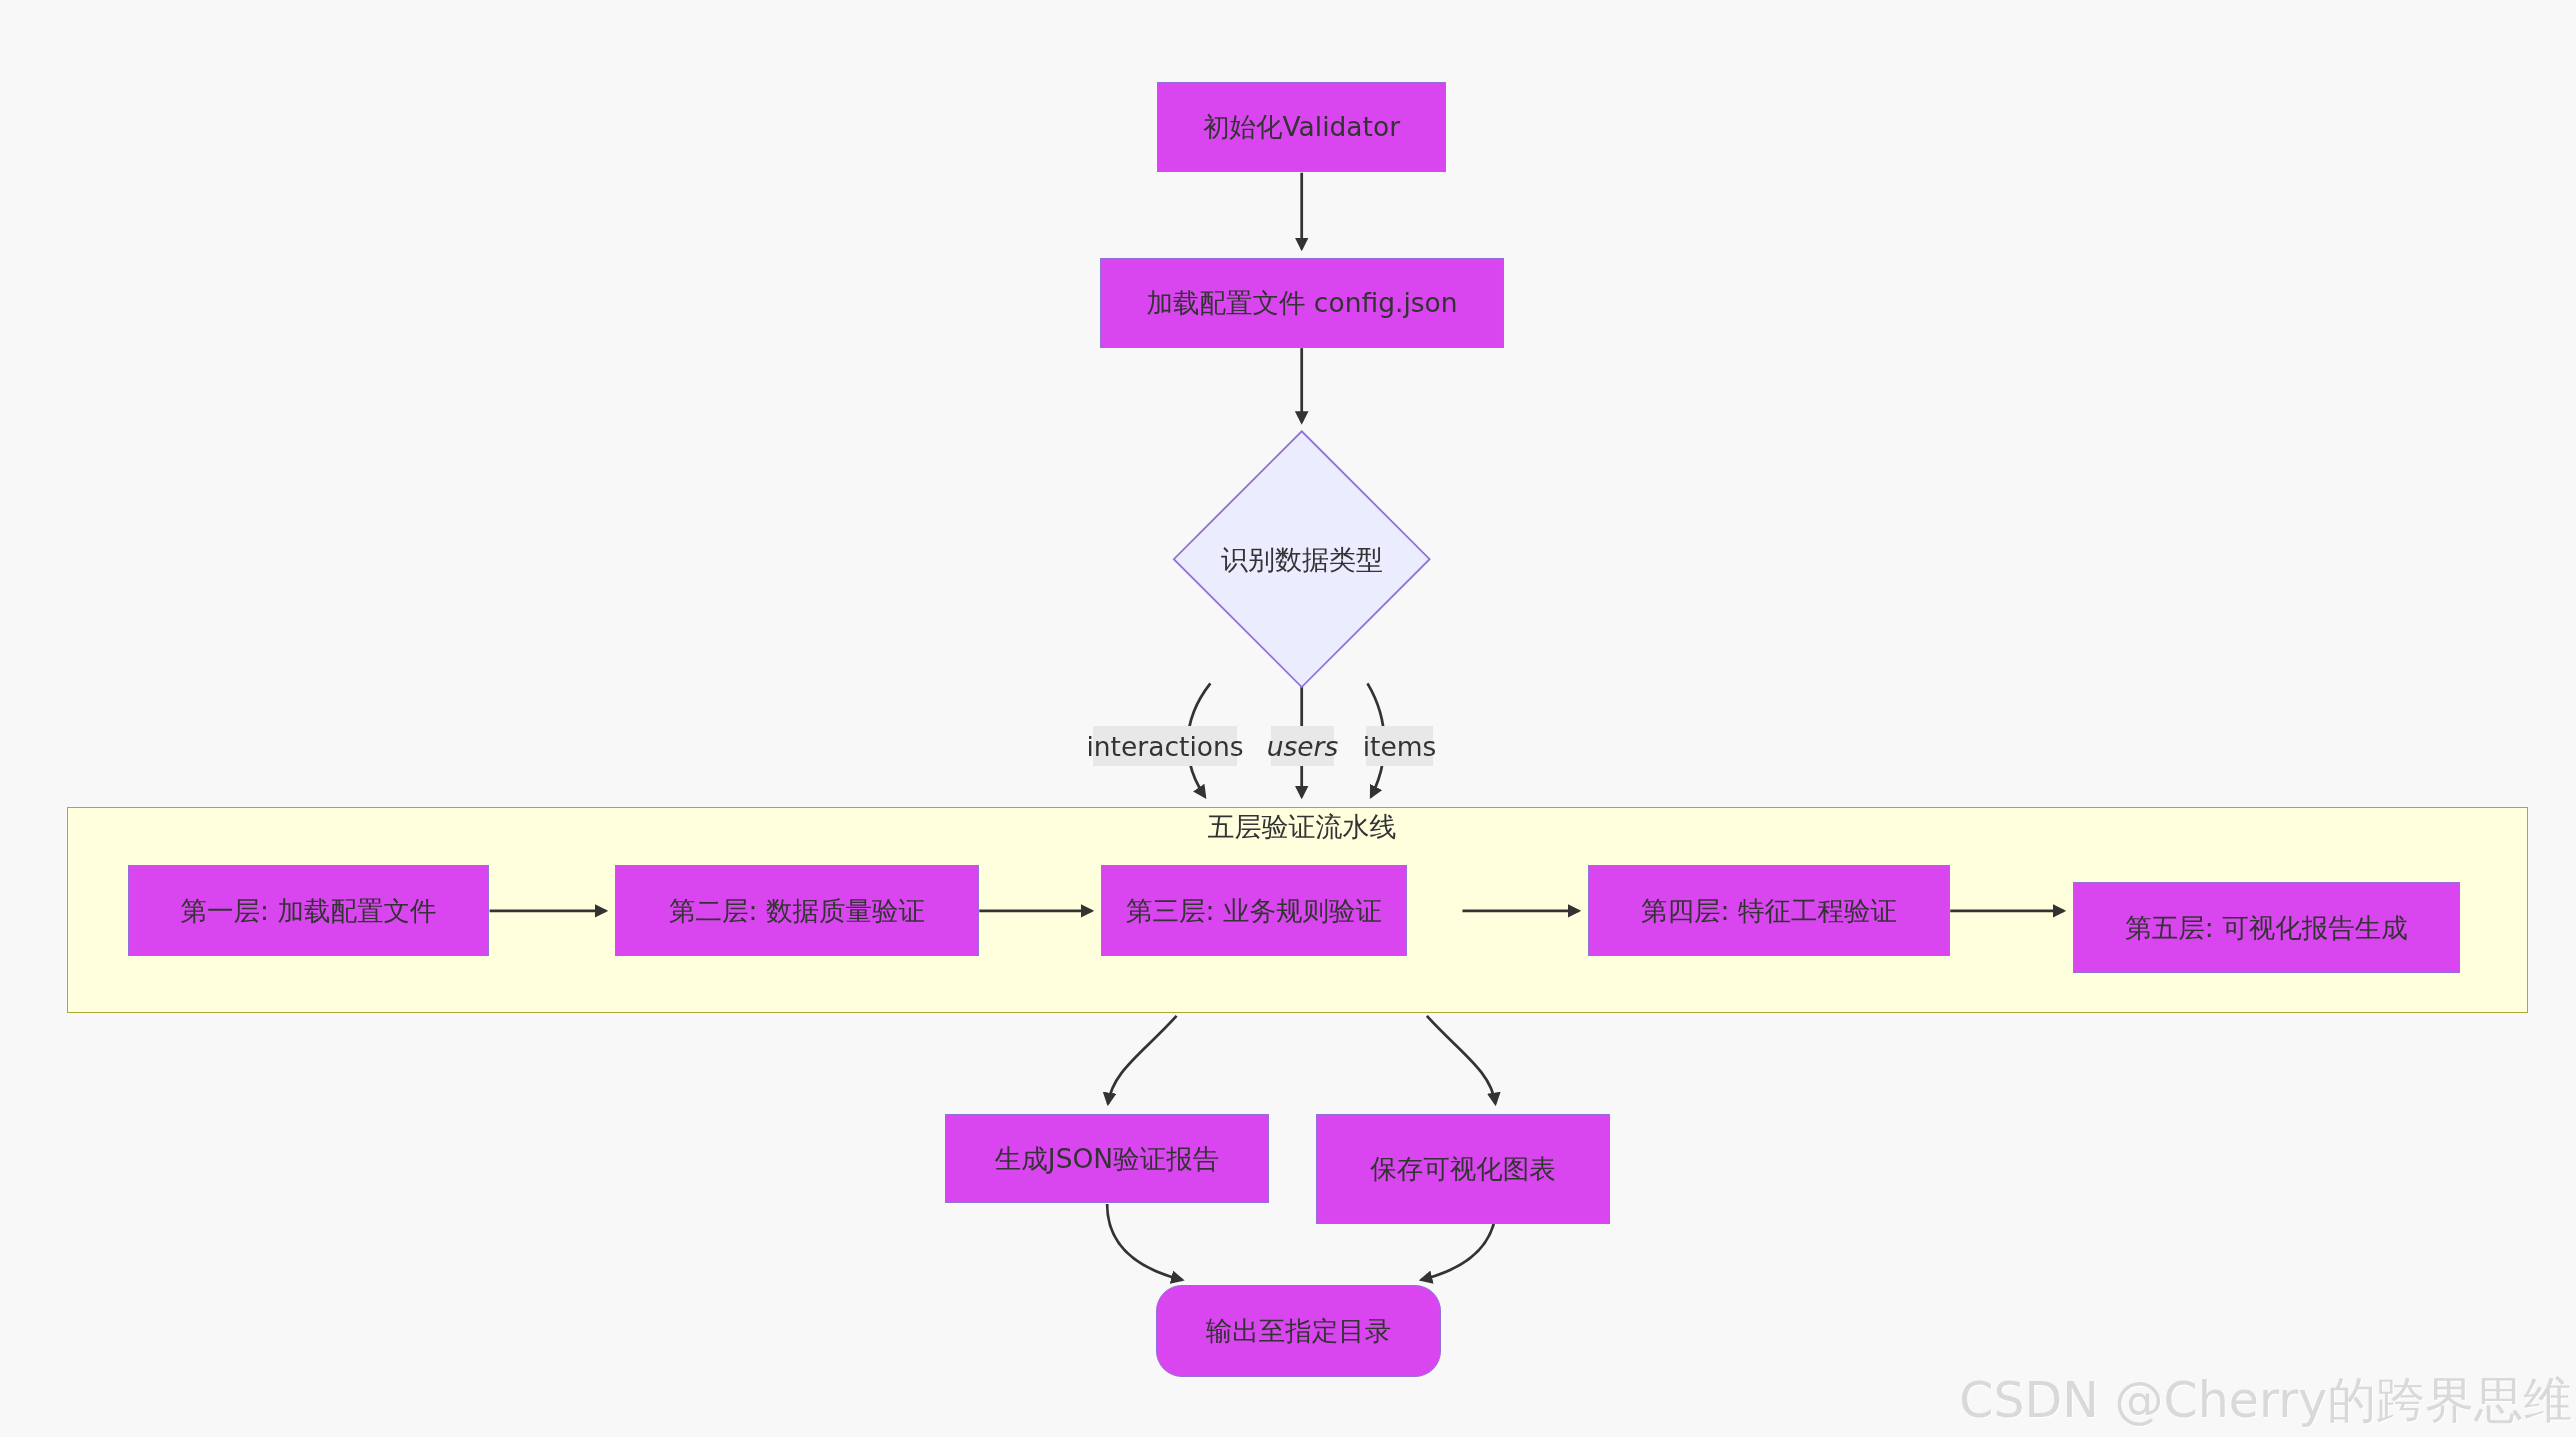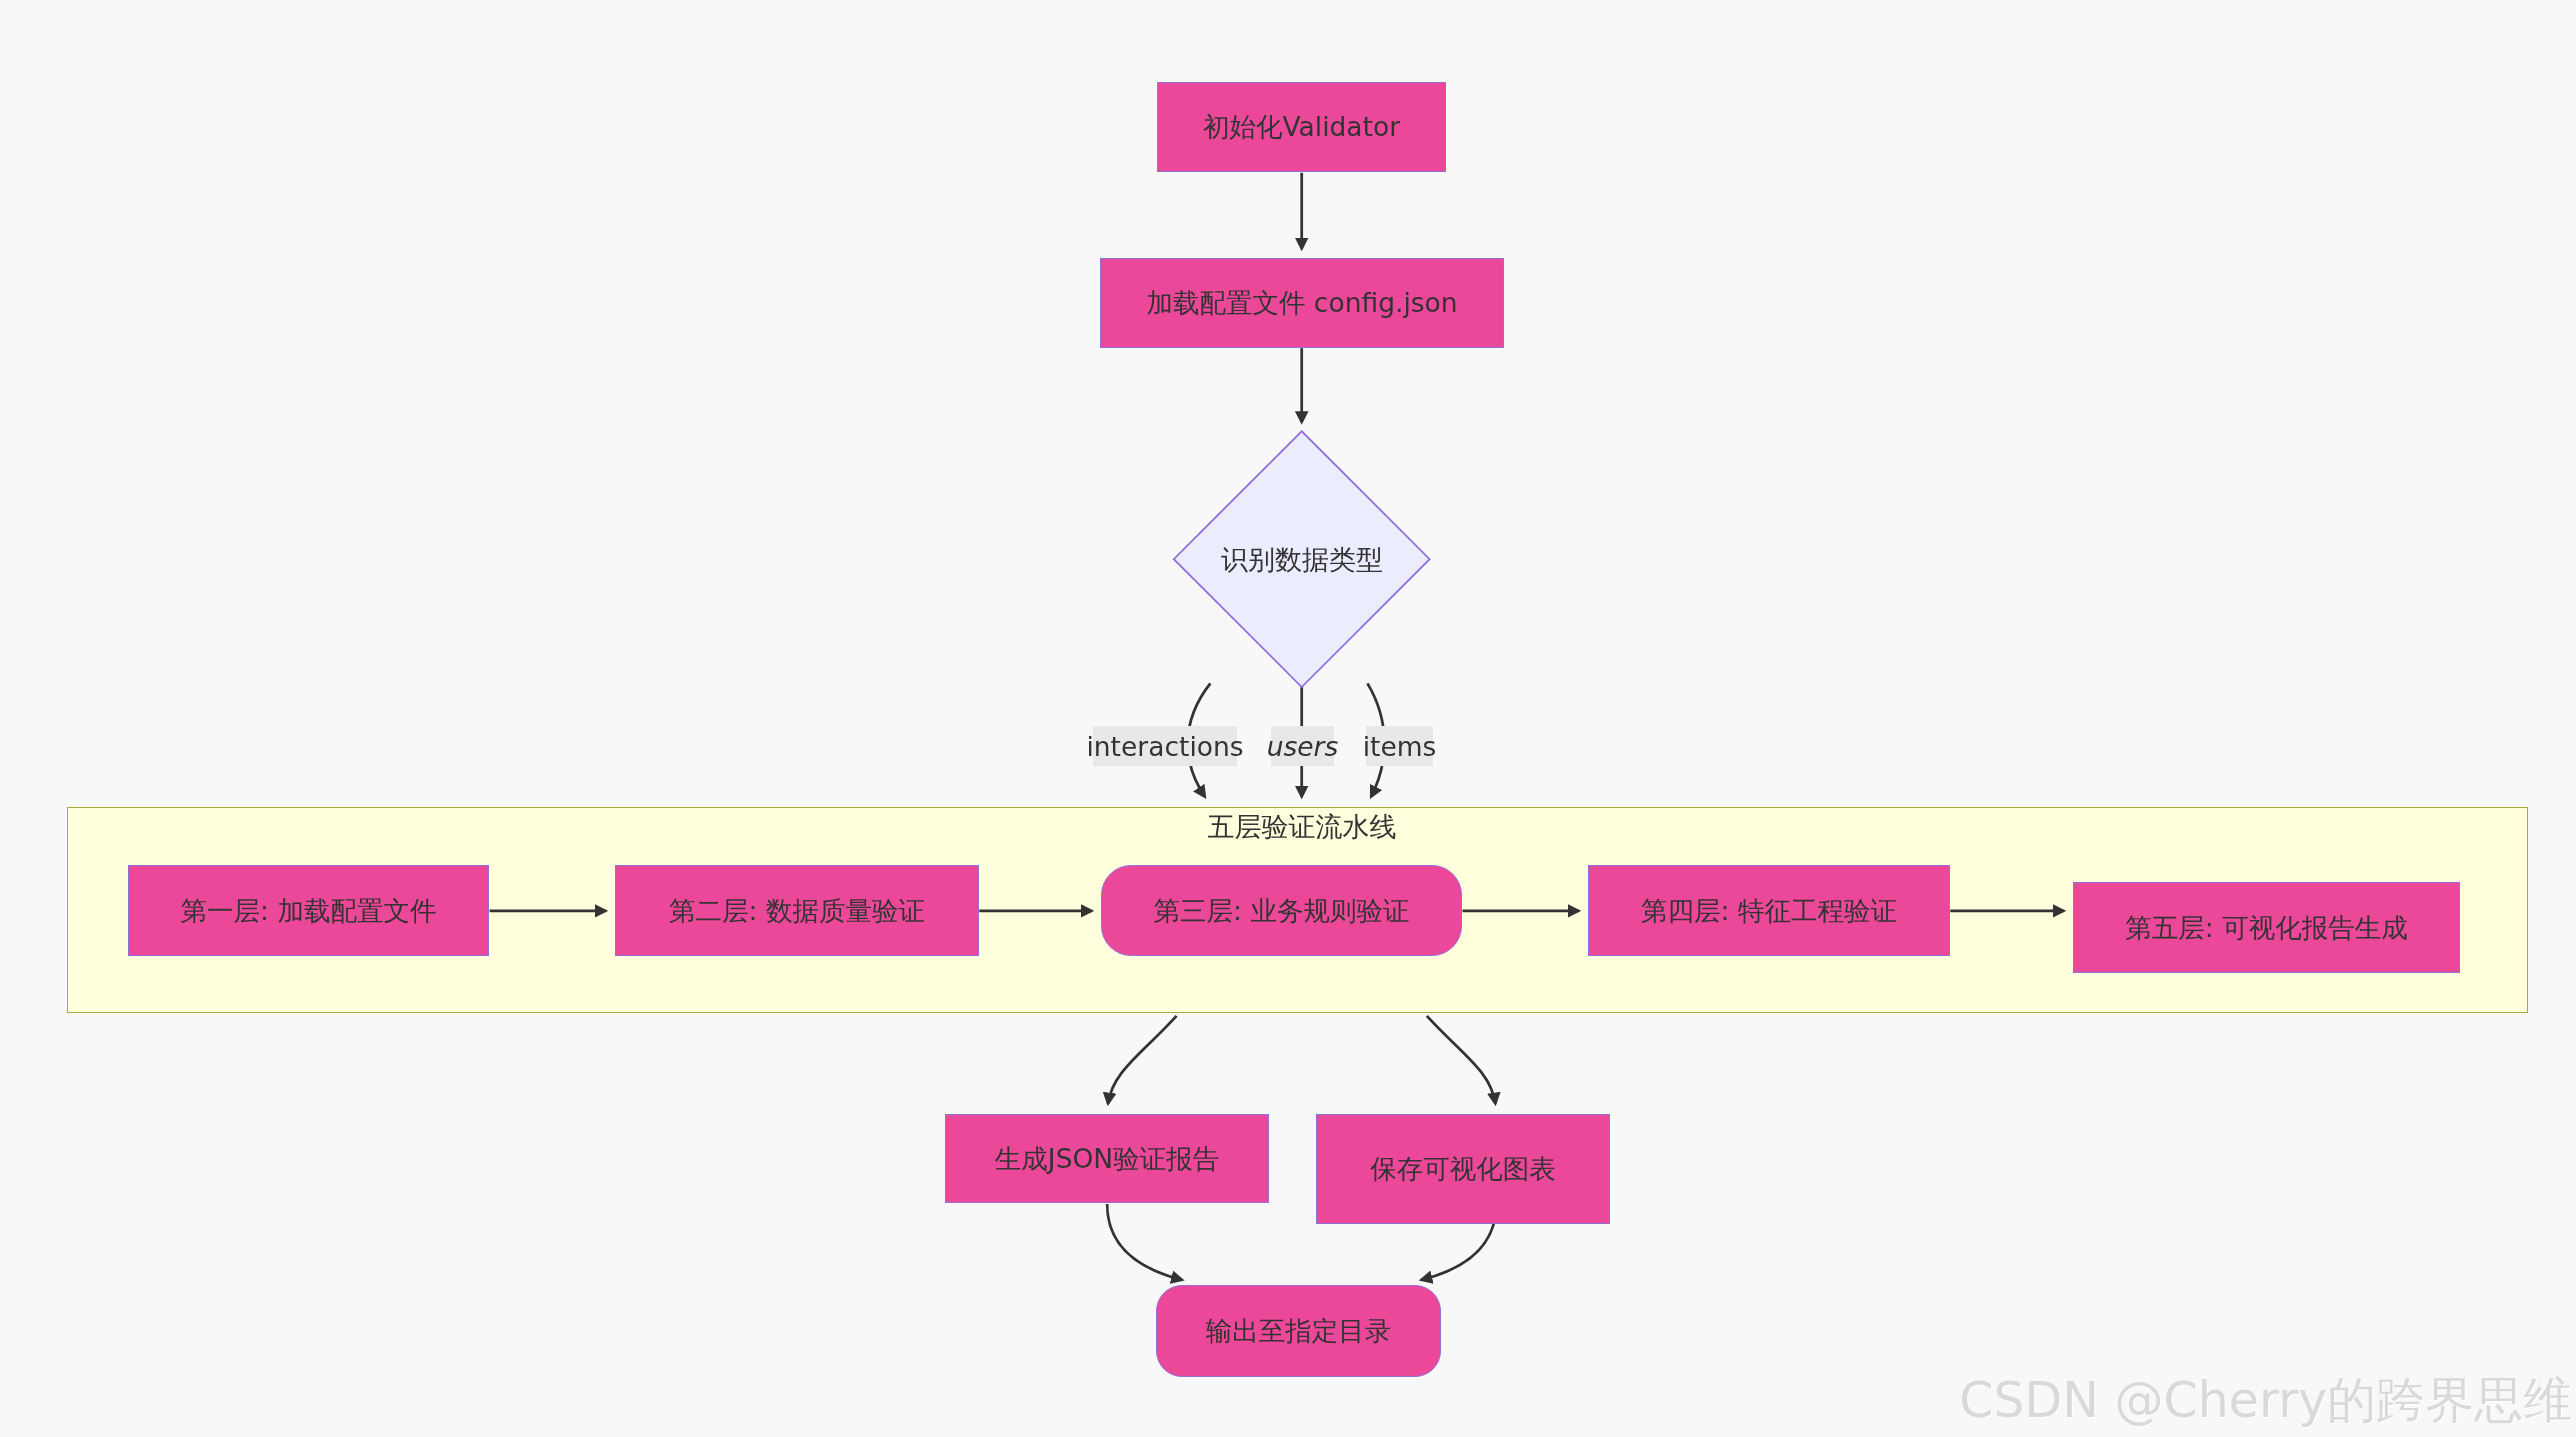--- a/index.html
+++ b/index.html
@@ -10,27 +10,27 @@
   .subgraph{position:absolute;left:67px;top:807px;width:2461px;height:206px;
     background:#FFFFDE;border:1.8px solid #AAAA33;box-sizing:border-box;z-index:1;}
   .subgraph-title{position:absolute;left:1060px;top:809px;width:484px;text-align:center;
     font-size:27px;color:#333;z-index:3;}
 
   
   svg.edges{position:absolute;left:0;top:0;z-index:2;}
 
   
   .node{position:absolute;display:flex;align-items:center;justify-content:center;
-    background:#ec4899;border:1.8px solid #9370DB;box-sizing:border-box;
+    background:#d946ef;border:1.8px solid #9370DB;box-sizing:border-box;
     font-size:26.5px;color:#333;text-align:right;z-index:3;}
   .n-init   {left:1157px;top:82px;  width:289px;height:90px;}
   .n-config {left:1100px;top:258px; width:404px;height:90px;}
   .n-l1{left:128px; top:865px;width:361px;height:91px;}
   .n-l2{left:615px; top:865px;width:364px;height:91px;}
-  .n-l3{left:1101px;top:865px;width:361px;height:91px;border-radius:30px;}
+  .n-l3{left:1101px;top:865px;width:306px;height:91px;}
   .n-l4{left:1588px;top:865px;width:362px;height:91px;}
   .n-l5{left:2073px;top:865px;width:387px;height:91px;margin-top:17px;}
   .n-json  {left:945px;top:1114px;width:324px;height:89px;}
   .n-save  {left:1316px;top:1114px;width:294px;height:110px;}
   .n-output{left:1156px;top:1285px;width:285px;height:92px;border-radius:26px;}
 
   
   .diamond-label{position:absolute;left:1174px;top:512px;width:256px;height:95px;
     display:flex;align-items:center;justify-content:center;font-size:27px;color:#333;z-index:3;}
 

